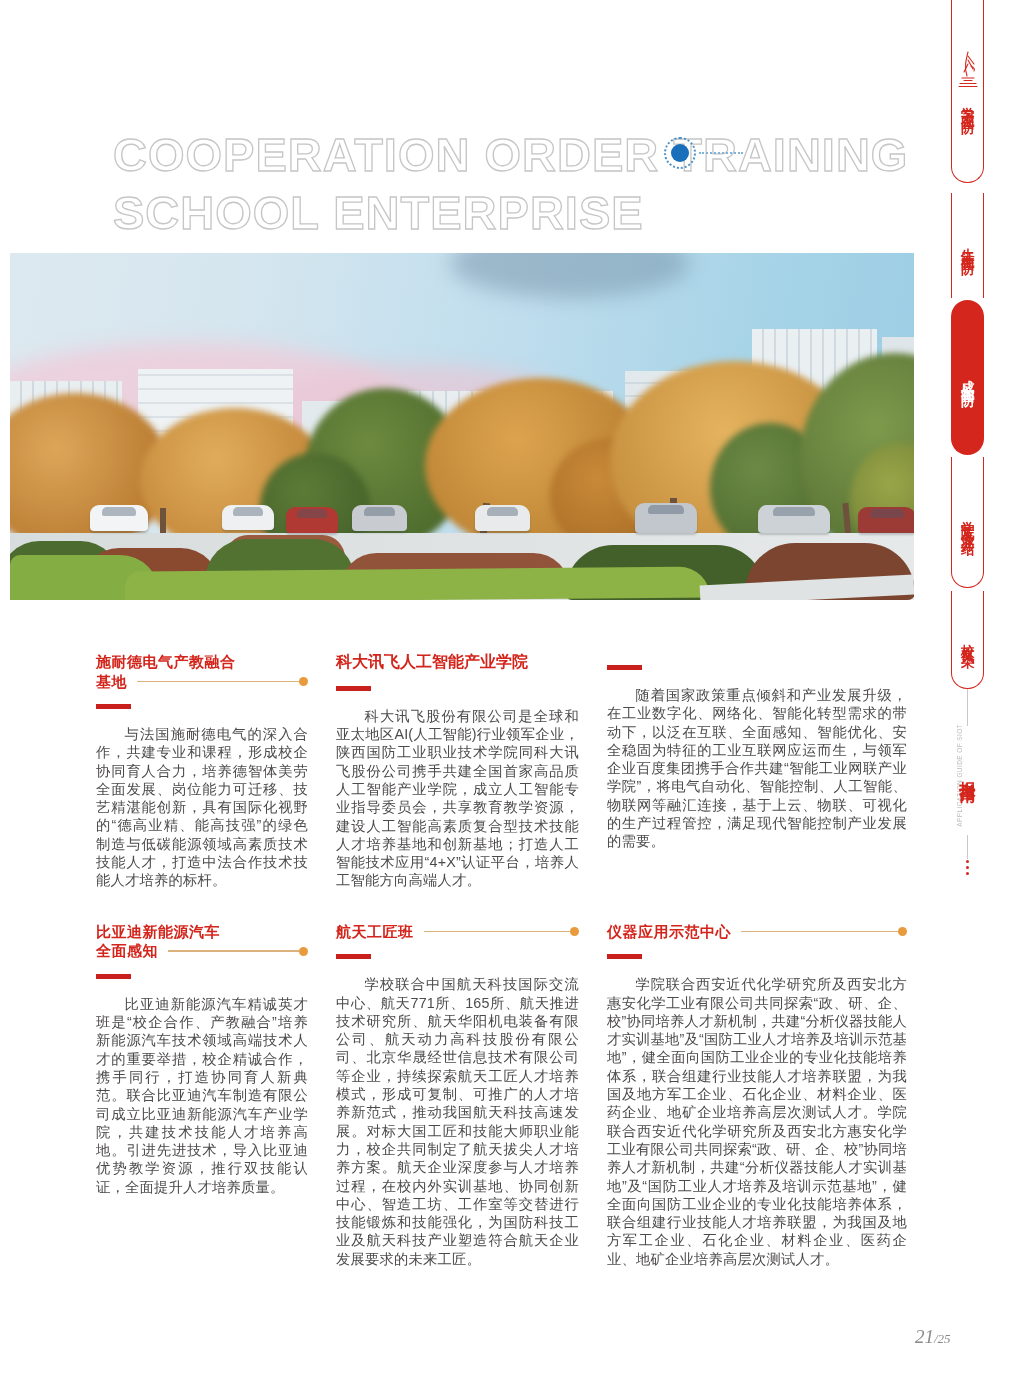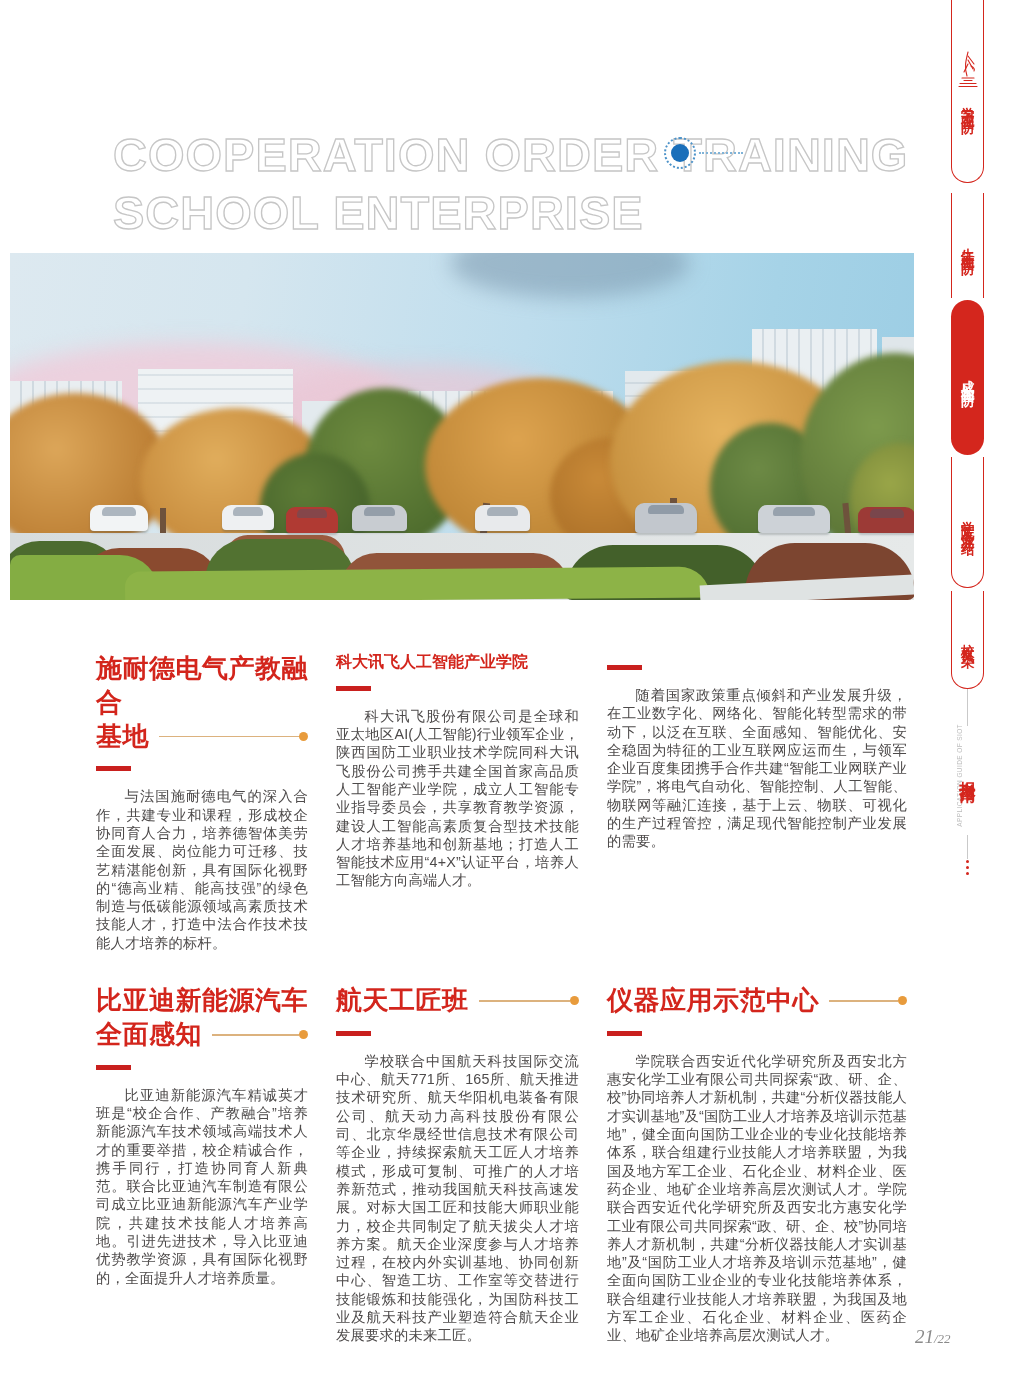--- a/index.html
+++ b/index.html
@@ -31,21 +31,21 @@
   .trunk{position:absolute;background:#6e523c;}
   .car{position:absolute;border-radius:9px 11px 4px 4px;box-shadow:0 2px 2px rgba(60,70,80,.25);}
   .cw{margin:2px auto 0;width:58%;height:9px;border-radius:5px 5px 2px 2px;background:rgba(70,90,110,.4);}
   .hg{position:absolute;border-radius:55px 55px 8px 8px;}
 
   
   .cards{
     position:absolute;left:96px;top:652px;width:812px;
     display:grid;grid-template-columns:212px 243px 300px;column-gap:28px;row-gap:32px;
   }
-  .card-title{font-size:26px;font-weight:bold;color:#d3251c;line-height:1.3;margin:0;letter-spacing:.5px;}
+  .card-title{font-size:15px;font-weight:bold;color:#d3251c;line-height:1.3;margin:0;letter-spacing:.5px;}
   .card-title.t-sm{font-size:16px;letter-spacing:0;}
   .tl-row{display:flex;align-items:center;}
   .rule{flex:1;height:1.5px;background:#dcb27e;margin-left:10px;}
   .dot{width:9px;height:9px;border-radius:50%;background:#e89b3c;flex:0 0 auto;}
   .dash{width:35px;height:5px;background:#c9201e;margin-top:13px;}
   .card p.bodytxt{
     margin:16px 0 0;font-size:14.3px;line-height:1.28;color:#4d4a4a;
     text-align:justify;text-indent:2em;letter-spacing:.2px;
   }
 
@@ -208,21 +208,21 @@
   <section class="card">
     <h3 class="card-title">
       <span>比亚迪新能源汽车</span>
       <span class="tl-row">
         <span>全面感知</span>
         <span class="rule"></span>
         <span class="dot"></span>
       </span>
     </h3>
     <div class="dash"></div>
-    <p class="bodytxt">比亚迪新能源汽车精诚英才班是“校企合作、产教融合”培养新能源汽车技术领域高端技术人才的重要举措，校企精诚合作，携手同行，打造协同育人新典范。联合比亚迪汽车制造有限公司成立比亚迪新能源汽车产业学院，共建技术技能人才培养高地。引进先进技术，导入比亚迪优势教学资源，具有国际化视野的，全面提升人才培养质量。</p>
+    <p class="bodytxt">比亚迪新能源汽车精诚英才班是“校企合作、产教融合”培养新能源汽车技术领域高端技术人才的重要举措，校企精诚合作，携手同行，打造协同育人新典范。联合比亚迪汽车制造有限公司成立比亚迪新能源汽车产业学院，共建技术技能人才培养高地。引进先进技术，导入比亚迪优势教学资源，推行双技能认证，全面提升人才培养质量。</p>
   </section>
 
   <section class="card">
     <h3 class="card-title">
       <span class="tl-row">
         <span>航天工匠班</span>
         <span class="rule"></span>
         <span class="dot"></span>
       </span>
     </h3>
@@ -283,14 +283,14 @@
   </div>
   <div class="vline" style="top:835px;height:24px;"></div>
   <div class="dots3">
       <i></i>
       <i></i>
       <i></i>
     </div>
 </div>
 
 <div class="pagenum">
-  <span class="pn-big">21</span><span class="pn-small">/22</span>
+  <span class="pn-big">21</span><span class="pn-small">/25</span>
 </div>
 
 </body></html>

